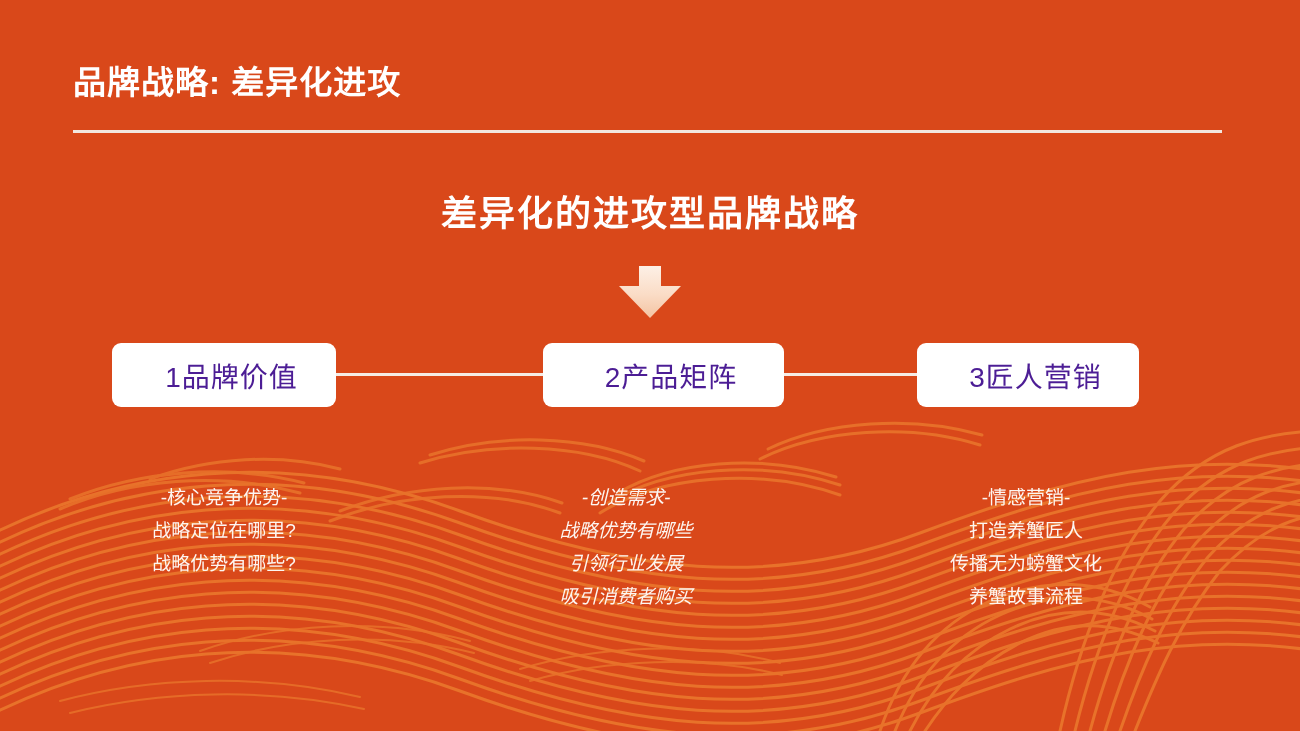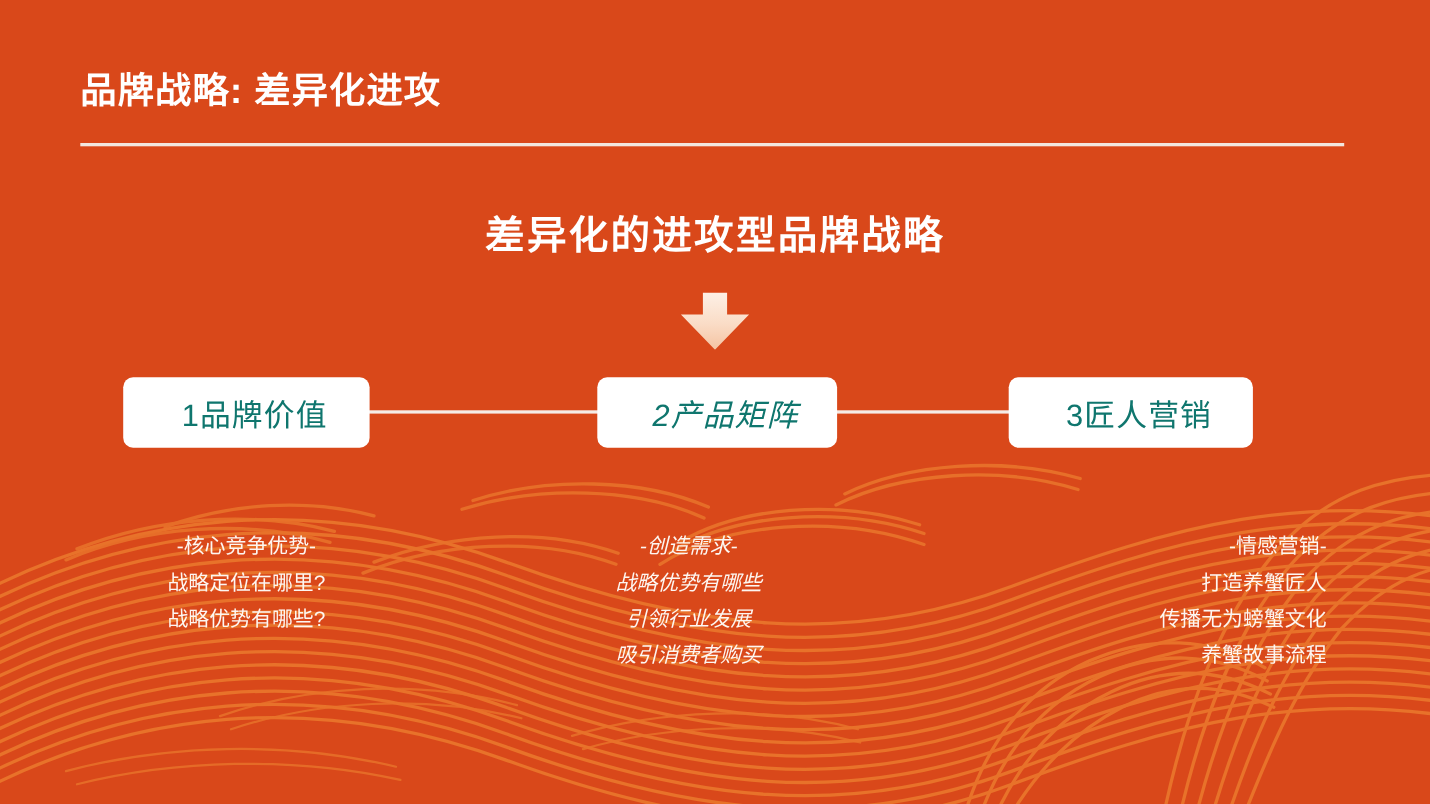--- a/index.html
+++ b/index.html
@@ -86,46 +86,46 @@
     top:343px; height:64px;
     background:#ffffff;
     border-radius:9px;
     display:flex;
     align-items:center;
     justify-content:center;
     z-index:3;
   }
   .pillar-box .box-label {
     font-size:28px;
-    color:#0f766e;
+    color:#4c1d95;
     letter-spacing:1px;
     white-space:nowrap;
     margin-left:15px;
   }
   .pillar-box-1 { left:112px; width:224px; }
-  .pillar-box-2 { left:543px; width:218px;font-style:italic; }
+  .pillar-box-2 { left:543px; width:241px; }
   .pillar-box-3 { left:917px; width:222px;align-items:center; }
 
   
   .detail-col {
     position:absolute;
     top:437px;
     text-align:center;
     z-index:3;
     margin-top:44px;
   }
   .detail-col .detail-line {
     font-size:19px;
     line-height:33px;
     color:#fdf6f1;
     white-space:nowrap;
   }
   .detail-col-1 { left:112px; width:224px; }
   .detail-col-2 { left:502px; width:248px;font-style:italic; }
-  .detail-col-3 { left:964px; width:242px;text-align:right; }
+  .detail-col-3 { left:905px; width:242px; }
 </style>
 </head>
 <body>
 
 <div class="slide">
 
   <div class="wave-layer">
     <svg viewBox="0 0 1300 330" preserveAspectRatio="none" aria-hidden="true">
       <defs>
         <g id="wavefam">

